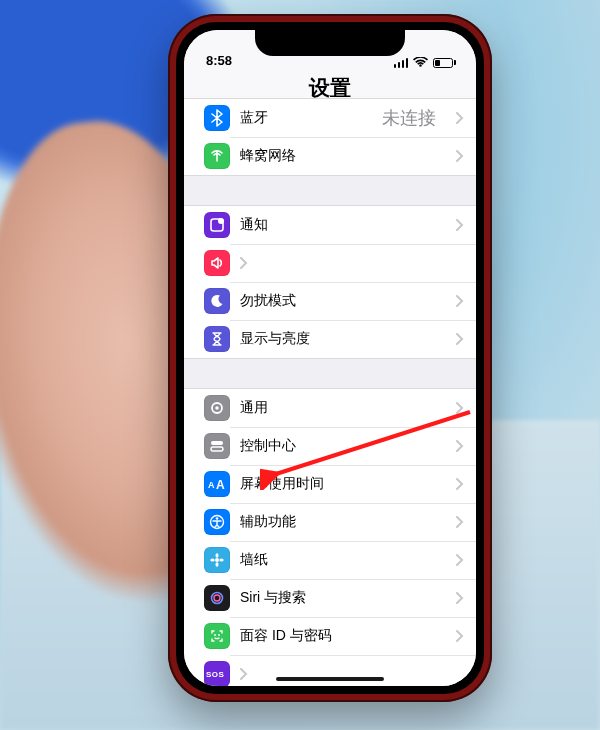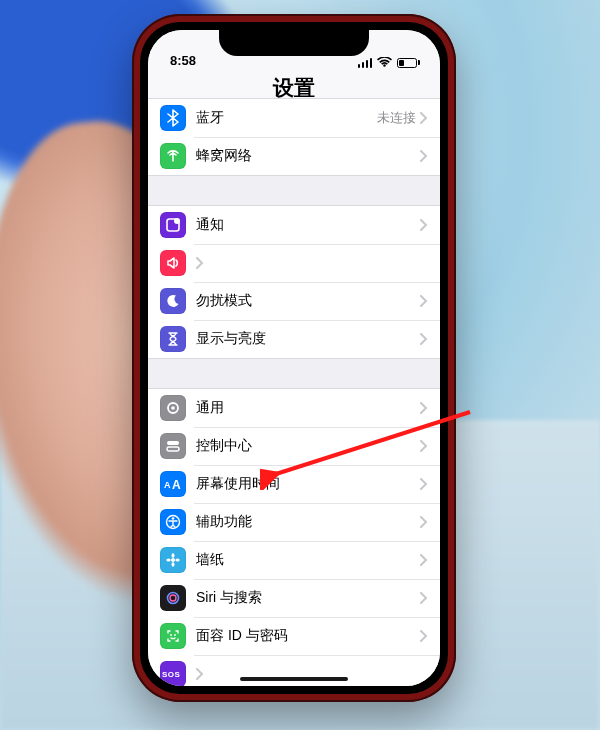--- a/index.html
+++ b/index.html
@@ -11,21 +11,21 @@
     .blue-blob { position:absolute; left:-60px; top:-40px; width:340px; height:260px;
       background:radial-gradient(70% 70% at 40% 40%, #2a5fd1 0%, #2a5fd1 55%, #3e74dd 60%, rgba(0,0,0,0) 72%);
       filter:blur(2px); border-radius:40%; }
     .table { position:absolute; left:0; right:0; bottom:0; height:310px;
       background:linear-gradient(#cfe2eb,#bad4e2); filter:blur(2px); }
     .hand { position:absolute; left:-10px; top:120px; width:260px; height:560px;
       background:radial-gradient(70% 55% at 55% 40%, #e8beac 0%, #dfae9b 45%, #cf9a85 75%, rgba(0,0,0,0) 85%);
       border-radius:50% 55% 55% 50%; transform:rotate(-6deg); filter:blur(3px); }
 
     
-    .phone { position:absolute; left:132px; top:14px; width:324px; height:688px;
+    .phone { position:absolute; left:168px; top:14px; width:324px; height:688px;
       background:#7a1212; border-radius:48px; box-shadow:0 18px 40px rgba(0,0,0,.35), inset 0 0 0 2px #3a0909; }
     .bezel { position:absolute; inset:8px; border-radius:40px; background:#000; }
     .screen { position:absolute; left:16px; right:16px; top:16px; bottom:16px; border-radius:34px;
       background:#f2f2f7; overflow:hidden; }
     .notch { position:absolute; top:0; left:50%; transform:translateX(-50%); width:150px; height:26px;
       background:#000; border-bottom-left-radius:18px; border-bottom-right-radius:18px; z-index:5; }
 
     
     .statusbar { height:42px; display:flex; align-items:flex-end; justify-content:space-between;
       padding:0 16px 4px; font-size:13px; font-weight:600; color:#000; background:#f8f8fa; }
@@ -42,27 +42,27 @@
     .btip { width:2px; height:5px; background:#000; border-radius:0 1px 1px 0; }
 
     
     .navtitle { text-align:center; font-size:21px; font-weight:600; color:#000; padding:2px 0 8px;
       background:#f8f8fa; border-bottom:1px solid #d9d9de; }
 
     
     .list { overflow-y:auto; position:absolute; top:68px; bottom:0; left:0; right:0; background:#efeff4; }
     .group { background:#fff; border-top:1px solid #d9d9de; border-bottom:1px solid #d9d9de; }
     .group + .group { margin-top:29px; }
-    .row { position:relative; display:flex; align-items:center; height:38px; padding:0 12px 0 12px; }
+    .row { position:relative; display:flex; align-items:center; height:38px; padding:0 12px 0 20px; }
     .row + .row::before { content:""; position:absolute; left:46px; right:0; top:0; height:1px; background:#e3e3e8; }
     .icon { width:26px; height:26px; border-radius:6px; display:flex; align-items:center; justify-content:center;
       color:#fff; flex:0 0 auto; margin-right:10px; box-shadow:inset 0 0 0 1px rgba(0,0,0,.05); }
     .icon svg { display:block; }
     .label { font-size:14px; color:#000; flex:1 1 auto; }
-    .detail { font-size:13px; color:#8e8e93; margin-right:4px; }
+    .detail { font-size:18px; color:#8e8e93; margin-right:20px; }
     .chev svg { display:block; }
 
     
     .c-blue{background:#007aff} .c-green{background:#34c759} .c-red{background:#6d28d9}
     .c-pink{background:#ff2d55} .c-purple{background:#5856d6} .c-gray{background:#8e8e93}
     .c-cyan{background:#32ade6} .c-black{background:#1c1c1e} .c-green2{background:#30d158}
 
     
     .homebar { position:absolute; bottom:5px; left:50%; transform:translateX(-50%);
       width:108px; height:4px; border-radius:3px; background:#000; opacity:.9; z-index:6; }

